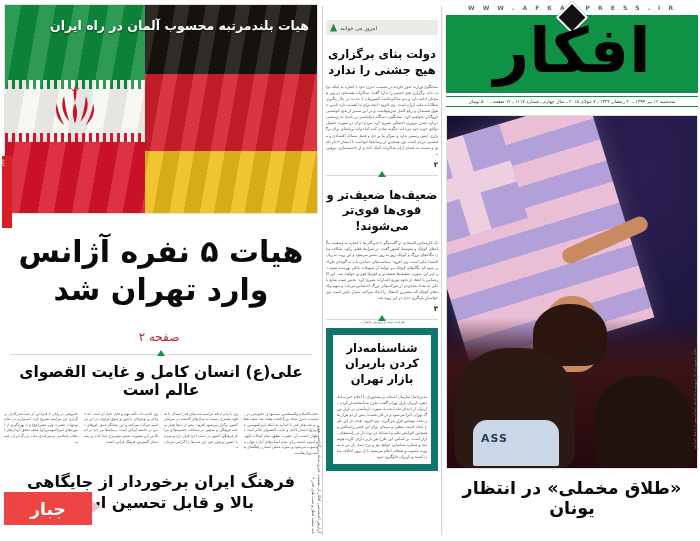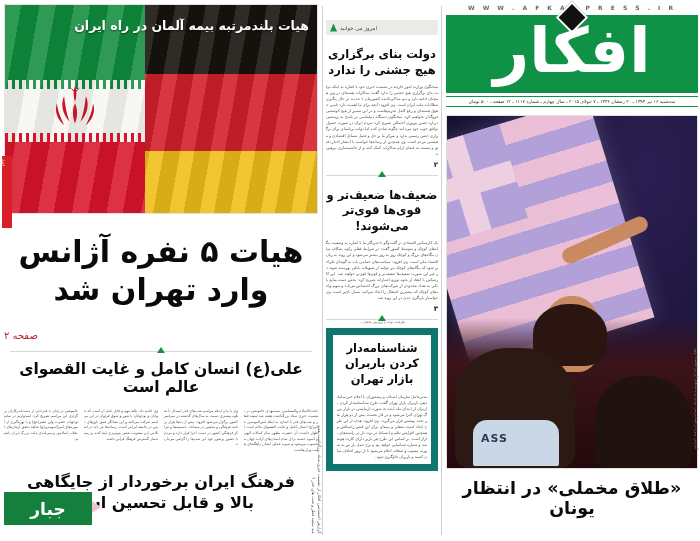--- a/index.html
+++ b/index.html
@@ -54,21 +54,21 @@
     letter-spacing:-.2px;text-shadow:0 1px 2px rgba(0,0,0,.55);
     direction:rtl;
   }
 
   .lead-headline{
     margin-top:19px;text-align:center;direction:rtl;
     font-weight:bold;font-size:30px;line-height:1.28;
     letter-spacing:-1px;color:#0a0a0a;padding:0 6px;
   }
   .page-ref{
-    direction:rtl;text-align:left;font-size:10px;color:#b52430;
+    direction:rtl;text-align:center;font-size:12px;color:#b52430;
     margin:4px 0 0 0;padding-right:4px;
   }
   .hr-dot{
     margin:10px auto 0;width:96%;height:1px;background:#d8d8d8;position:relative;
   }
   .hr-dot:after{
     content:"";position:absolute;left:50%;top:-4px;transform:translateX(-50%);
     width:0;height:0;border-left:4px solid transparent;border-right:4px solid transparent;
     border-bottom:6px solid #1a8f43;
   }
@@ -84,21 +84,21 @@
     font-size:3.6px;line-height:1.55;color:#4a4a4a;text-align:justify;
     word-break:break-all;overflow:hidden;
   }
   .bottom-headline{
     position:absolute;left:0;right:0;bottom:10px;
     text-align:center;direction:rtl;font-weight:bold;font-size:16px;
     line-height:1.3;letter-spacing:-.5px;color:#0a0a0a;padding:0 10px;
   }
   .pink-tag{
     position:absolute;left:0;bottom:12px;width:88px;height:33px;
-    background:#15803d;display:flex;align-items:center;justify-content:center;
+    background:#ef4444;display:flex;align-items:center;justify-content:center;
   }
   .pink-tag span{
     color:#fff;font-weight:bold;font-size:17px;letter-spacing:5px;direction:rtl;
     text-shadow:0 0 1px rgba(0,0,0,.12);
   }
   .pink-tag:after{
     content:"";position:absolute;right:-9px;top:9px;
     border-top:6px solid transparent;border-bottom:6px solid transparent;
     border-left:9px solid #f0c3cc;
   }
@@ -149,21 +149,21 @@
   
   .url-line{
     text-align:center;font-size:6px;letter-spacing:3px;color:#6a6a6a;
     padding-top:4px;direction:ltr;font-weight:bold;
   }
   .masthead{
     position:relative;margin:4px 2px 0;height:78px;background:#0f9246;
     display:flex;align-items:center;justify-content:center;overflow:visible;
   }
   .masthead .logo-text{
-    color:#ffffff;font-weight:bold;font-size:62px;line-height:1;
+    color:#000000;font-weight:bold;font-size:62px;line-height:1;
     letter-spacing:-4px;direction:rtl;transform:translateY(-3px);
   }
   .diamond{
     position:absolute;top:-9px;left:50%;transform:translateX(-50%) rotate(45deg);
     width:19px;height:19px;background:#111;border:2px solid #fff;
   }
   .dateline{
     margin:3px 2px 0;border-top:1px solid #0f9246;border-bottom:1px solid #0f9246;
     padding:2px 4px;text-align:center;font-size:4.6px;color:#333;direction:rtl;
     letter-spacing:.2px;
@@ -241,21 +241,21 @@
             <path d="M44 18c4 8 2 20-6 28 4-10 5-20 6-28z"></path>
             <path d="M12 26c-3 9 1 18 8 24-4-8-7-16-8-24z"></path>
             <path d="M52 26c3 9-1 18-8 24 4-8 7-16 8-24z"></path>
             <path d="M26 8l6 6 6-6-6 4-6-4z"></path>
           </g>
         </svg>
       </div>
       <div class="de-flag">
         <div class="wave"></div>
       </div>
-      <div class="flag-caption">هیات بلندمرتبه بیمه آلمان در راه ایران</div>
+      <div class="flag-caption">هیات بلندمرتبه محسوب آلمان در راه ایران</div>
     </div>
 
     <div class="red-tab">
       <span class="lbl">اخبار</span>
     </div>
 
     <h1 class="lead-headline">هیات ۵ نفره آژانس وارد تهران شد</h1>
     <div class="page-ref">صفحه ۲</div>
 
     <div class="hr-dot"></div>

